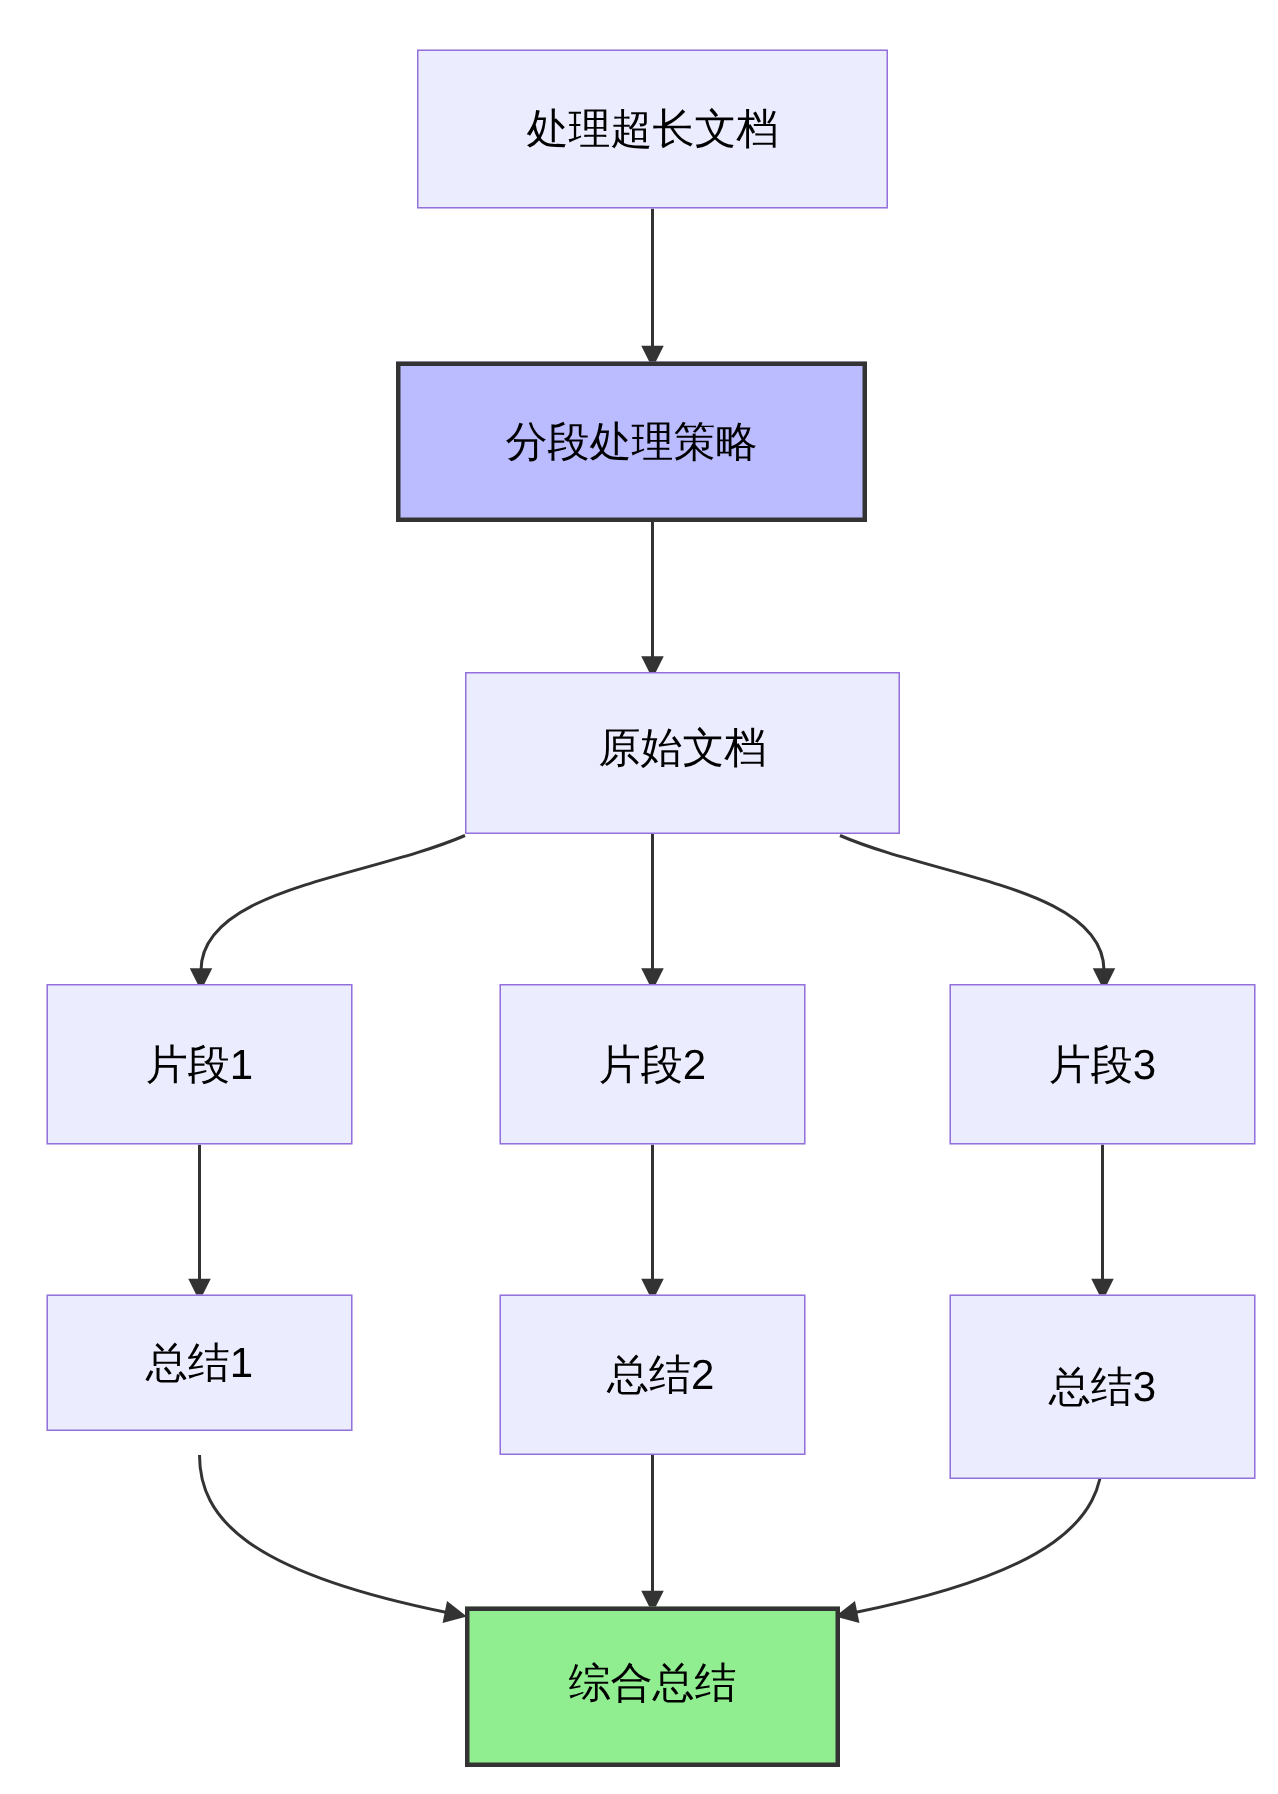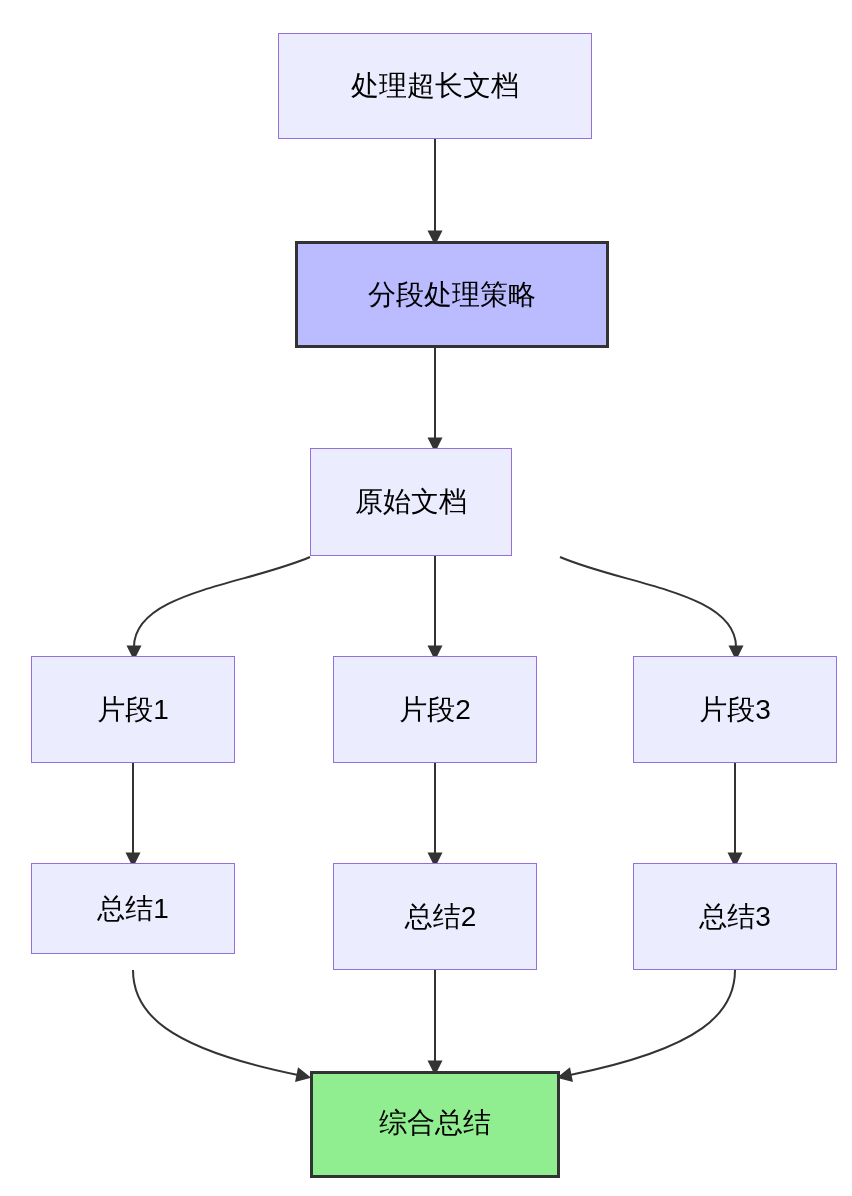--- a/index.html
+++ b/index.html
@@ -41,28 +41,28 @@
   }
   .node--highlight {
     background: #BBBBFF;
     border: 3px solid #333333;
   }
   .node--success {
     background: #90EE90;
     border: 3px solid #333333;
   }
   #node-A  { left: 278px; top: 33px;   width: 314px; height: 106px; }
-  #node-B  { left: 295px; top: 241px;  width: 314px; height: 107px; }
-  #node-C  { left: 310px; top: 448px;  width: 202px; height: 108px; }
+  #node-B  { left: 264px; top: 241px;  width: 314px; height: 107px; }
+  #node-C  { left: 310px; top: 448px;  width: 290px; height: 108px; font-family: Liberation Mono, monospace; }
   #node-D1 { left: 31px;  top: 656px;  width: 204px; height: 107px; }
   #node-D2 { left: 333px; top: 656px;  width: 204px; height: 107px; }
   #node-D3 { left: 633px; top: 656px;  width: 204px; height: 107px; }
   #node-E1 { left: 31px;  top: 863px;  width: 204px; height: 91px; text-align: center; }
   #node-E2 { left: 333px; top: 863px;  width: 204px; height: 107px; padding-left: 11px; }
-  #node-E3 { left: 633px; top: 863px;  width: 204px; height: 107px; }
+  #node-E3 { left: 633px; top: 863px;  width: 204px; height: 123px; }
   #node-F  { left: 310px; top: 1071px; width: 250px; height: 107px; font-family: Liberation Mono, monospace; }
   .edge {
     fill: none;
     stroke: #333333;
     stroke-width: 2px;
   }
 </style>
 </head>
 <body>
 

